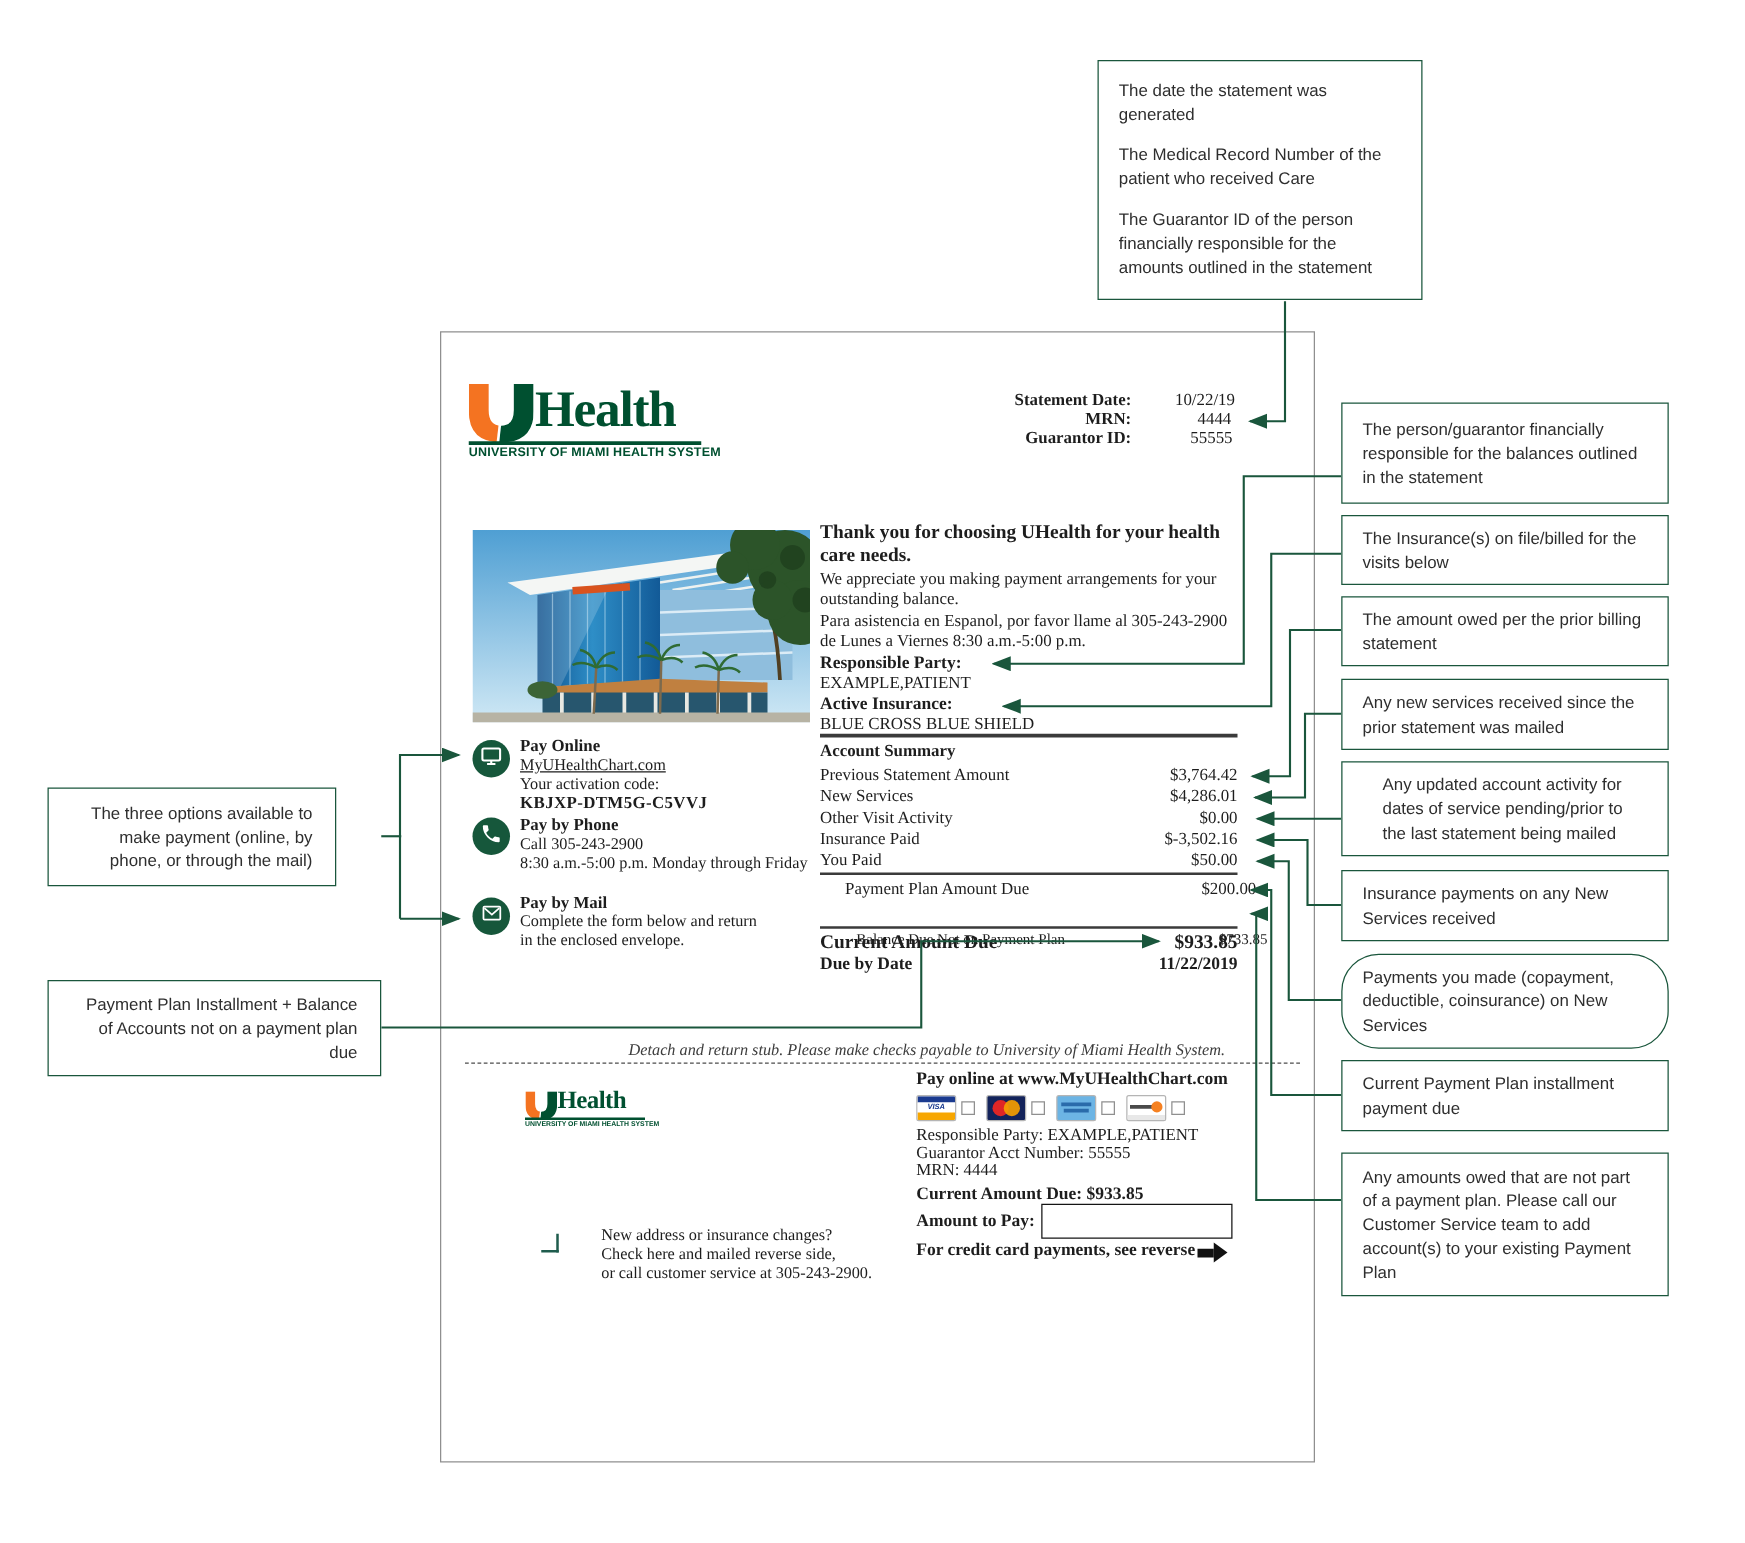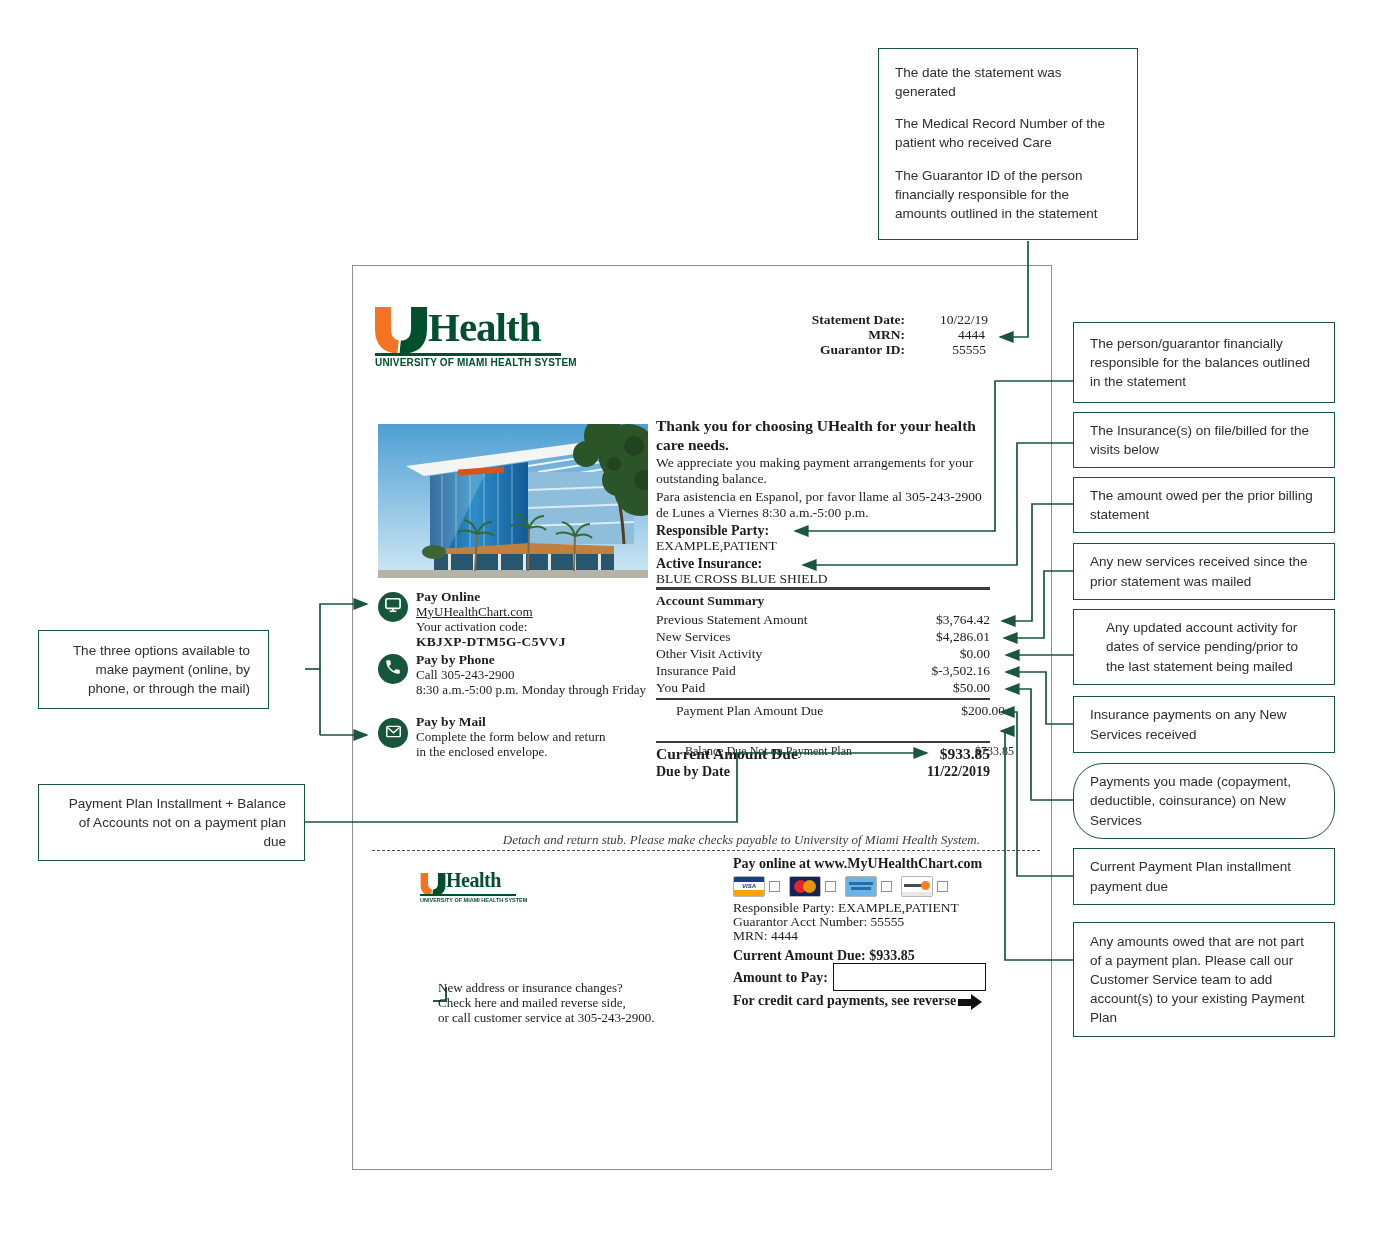--- a/index.html
+++ b/index.html
@@ -308,21 +308,21 @@
   <div class="abs z2 serif" style="left:733px;top:901px;font-size:13.5px;line-height:14px;">Responsible Party: EXAMPLE,PATIENT</div>
   <div class="abs z2 serif" style="left:733px;top:915px;font-size:13.5px;line-height:14px;">Guarantor Acct Number: 55555</div>
   <div class="abs z2 serif" style="left:733px;top:929px;font-size:13.5px;line-height:14px;">MRN: 4444</div>
   <div class="abs z2 serif bold" style="left:733px;top:948px;font-size:14px;">Current Amount Due: $933.85</div>
   <div class="abs z2 serif bold" style="left:733px;top:970px;font-size:14px;">Amount to Pay:</div>
   <input class="pay-input" style="">
   <div class="abs z2 serif bold" style="left:733px;top:993px;font-size:14px;">For credit card payments, see reverse</div>
   <div class="blk-arrow"></div>
 
   <div class="addr-chk"></div>
-  <div class="abs z2 serif" style="left:438px;top:980px;font-size:13px;line-height:15px;">
+  <div class="abs z2 serif" style="left:481px;top:980px;font-size:13px;line-height:15px;">
     <div>New address or insurance changes?</div>
     <div>Check here and mailed reverse side,</div>
     <div>or call customer service at 305-243-2900.</div>
   </div>
 
   <svg class="abs" width="1396" height="1234" style="left:0;top:0;z-index:3;pointer-events:none;">
     <defs>
       <marker id="arr" markerWidth="9" markerHeight="8" refX="8" refY="3.5" orient="auto">
         <path d="M0,0 L9,3.5 L0,7 Z" fill="#1a563c"></path>
       </marker>

